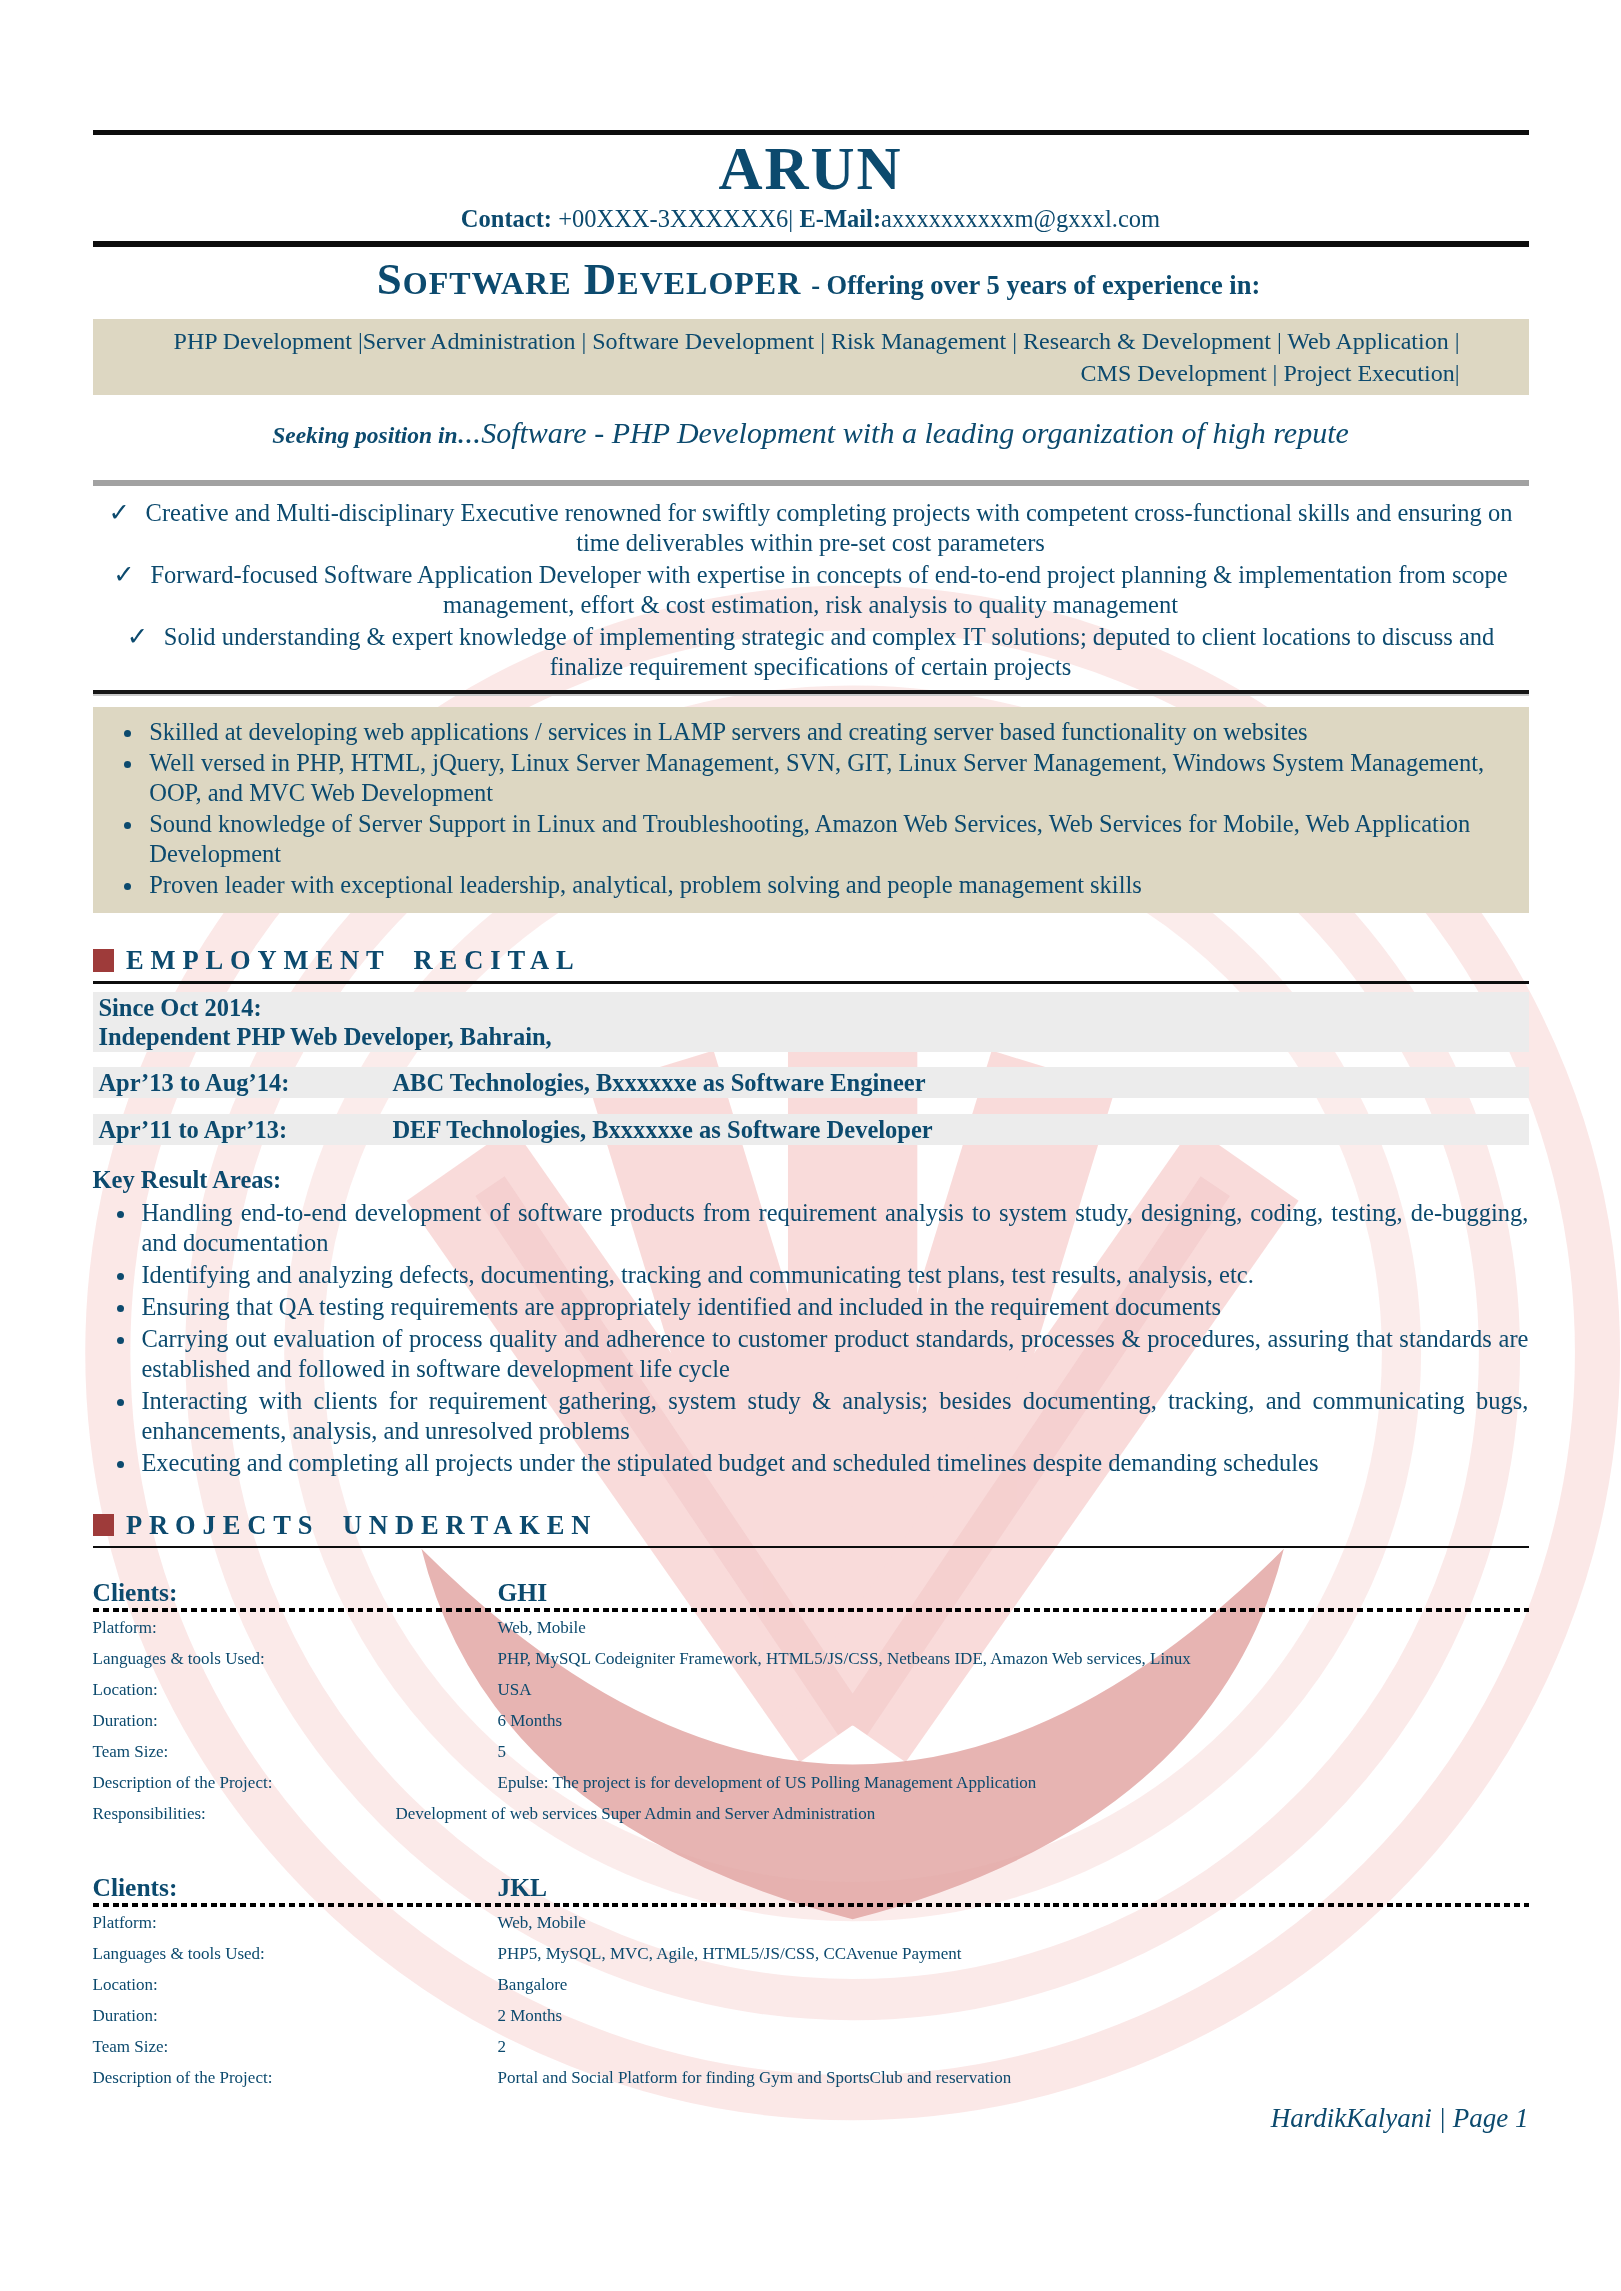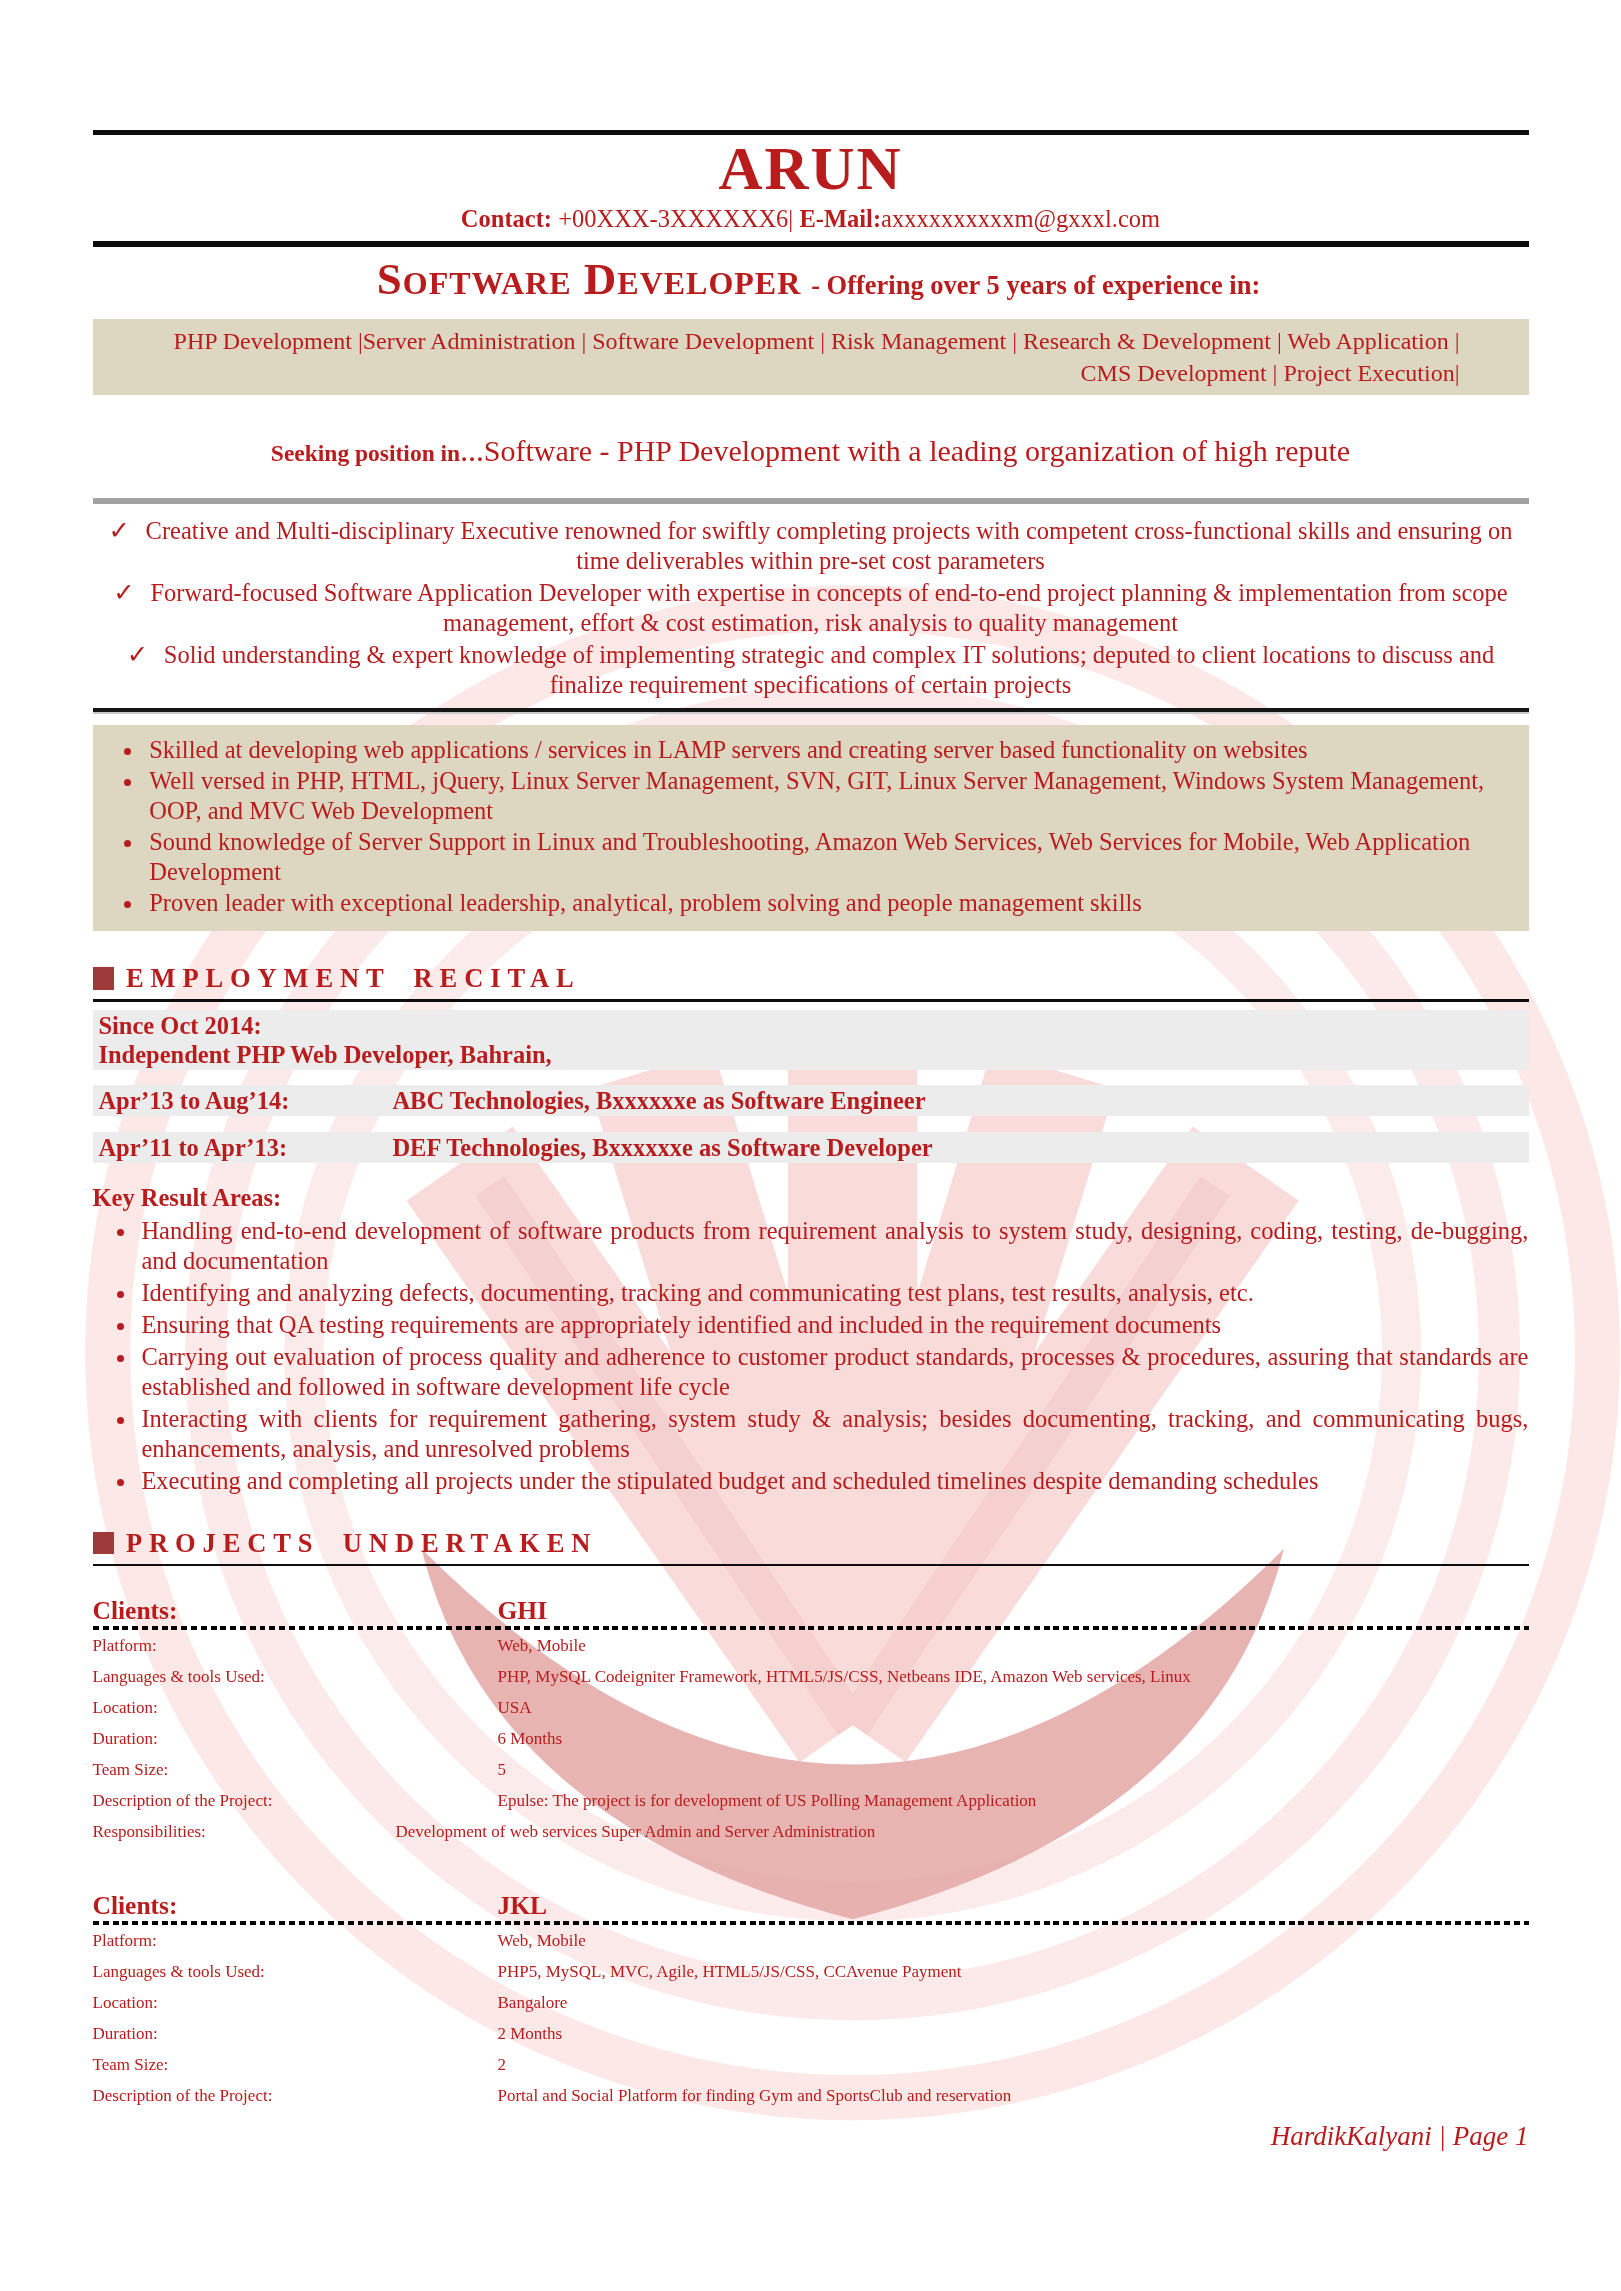--- a/index.html
+++ b/index.html
@@ -3,41 +3,41 @@
 <meta charset="utf-8">
 <style>
   html,body{margin:0;padding:0;background:#ffffff;}
   .page{
     position:relative;
     width:1621px;height:2292px;
     margin:0 auto;
     background:#ffffff;
     overflow:hidden;
     font-family:"Liberation Serif", serif;
-    color:#b91c1c;
+    color:#0c4a6e;
   }
   .watermark{position:absolute;left:0;top:0;z-index:0;pointer-events:none;}
   .content{position:relative;z-index:1;width:1436px;margin:0 auto;padding-top:130px;}
 
   
   .rule{height:4.9px;background:#0d0d0d;}
   .rule-thick{height:6.9px;margin-top:7.8px;}
   .rule-gray{height:5.9px;background:#a2a2a2;margin-top:23.5px;}
   .rule-dark{height:3.9px;background:#151515;box-shadow:0 2px 0 #c9c9c9;}
   .section-rule{height:2.9px;margin-top:3.9px;}
 
   
   .name{margin:2px 0 0;text-align:center;font-size:61px;line-height:63px;font-weight:bold;letter-spacing:2px;}
   .contact-line{margin:3.9px 0 0;text-align:center;font-size:24.5px;line-height:29px;}
   .b{font-weight:bold;}
   .role-line{margin:7.8px 0 0;text-align:center;line-height:49px;}
   .role-title{font-variant:small-caps;font-size:45px;font-weight:bold;letter-spacing:1px;margin-left:16px;}
   .role-suffix{font-size:26.5px;font-weight:bold;padding-left:9.8px;}
   .specialties-band{margin-top:5.9px;background:#ddd7c2;text-align:right;font-size:24px;line-height:32px;padding:5.9px 69px;box-sizing:border-box;}
-  .seeking{margin:36px 0 0;text-align:center;line-height:39px;}
+  .seeking{margin:18px 0 0;text-align:center;line-height:39px;font-style:italic;}
   .seeking-prefix{font-weight:bold;font-size:23.5px;}
   .seeking-text{font-size:30px;}
 
   
   .check-list{padding:9.8px 3.9px 5.9px;}
   .check-item{margin:2px 0;text-align:center;font-size:24.5px;line-height:30px;}
   .check-icon{padding-right:15.7px;font-size:25.5px;}
 
   
   .skills-band{margin-top:12.7px;background:#ddd7c2;padding:9.8px 23.5px 11.8px 7.8px;}

